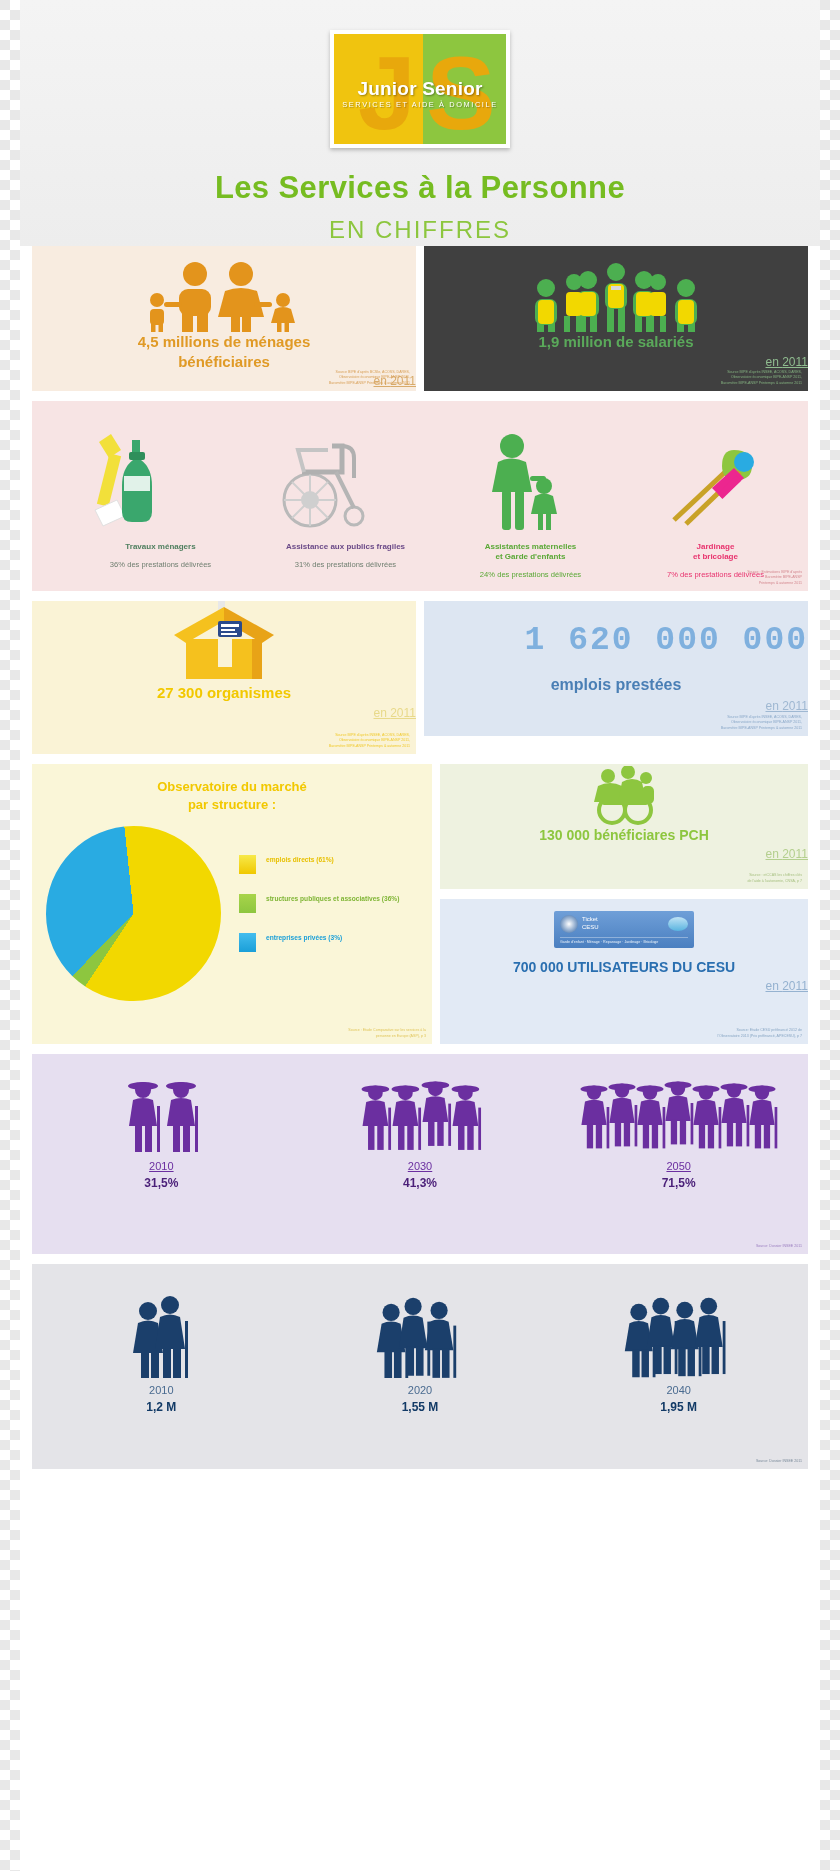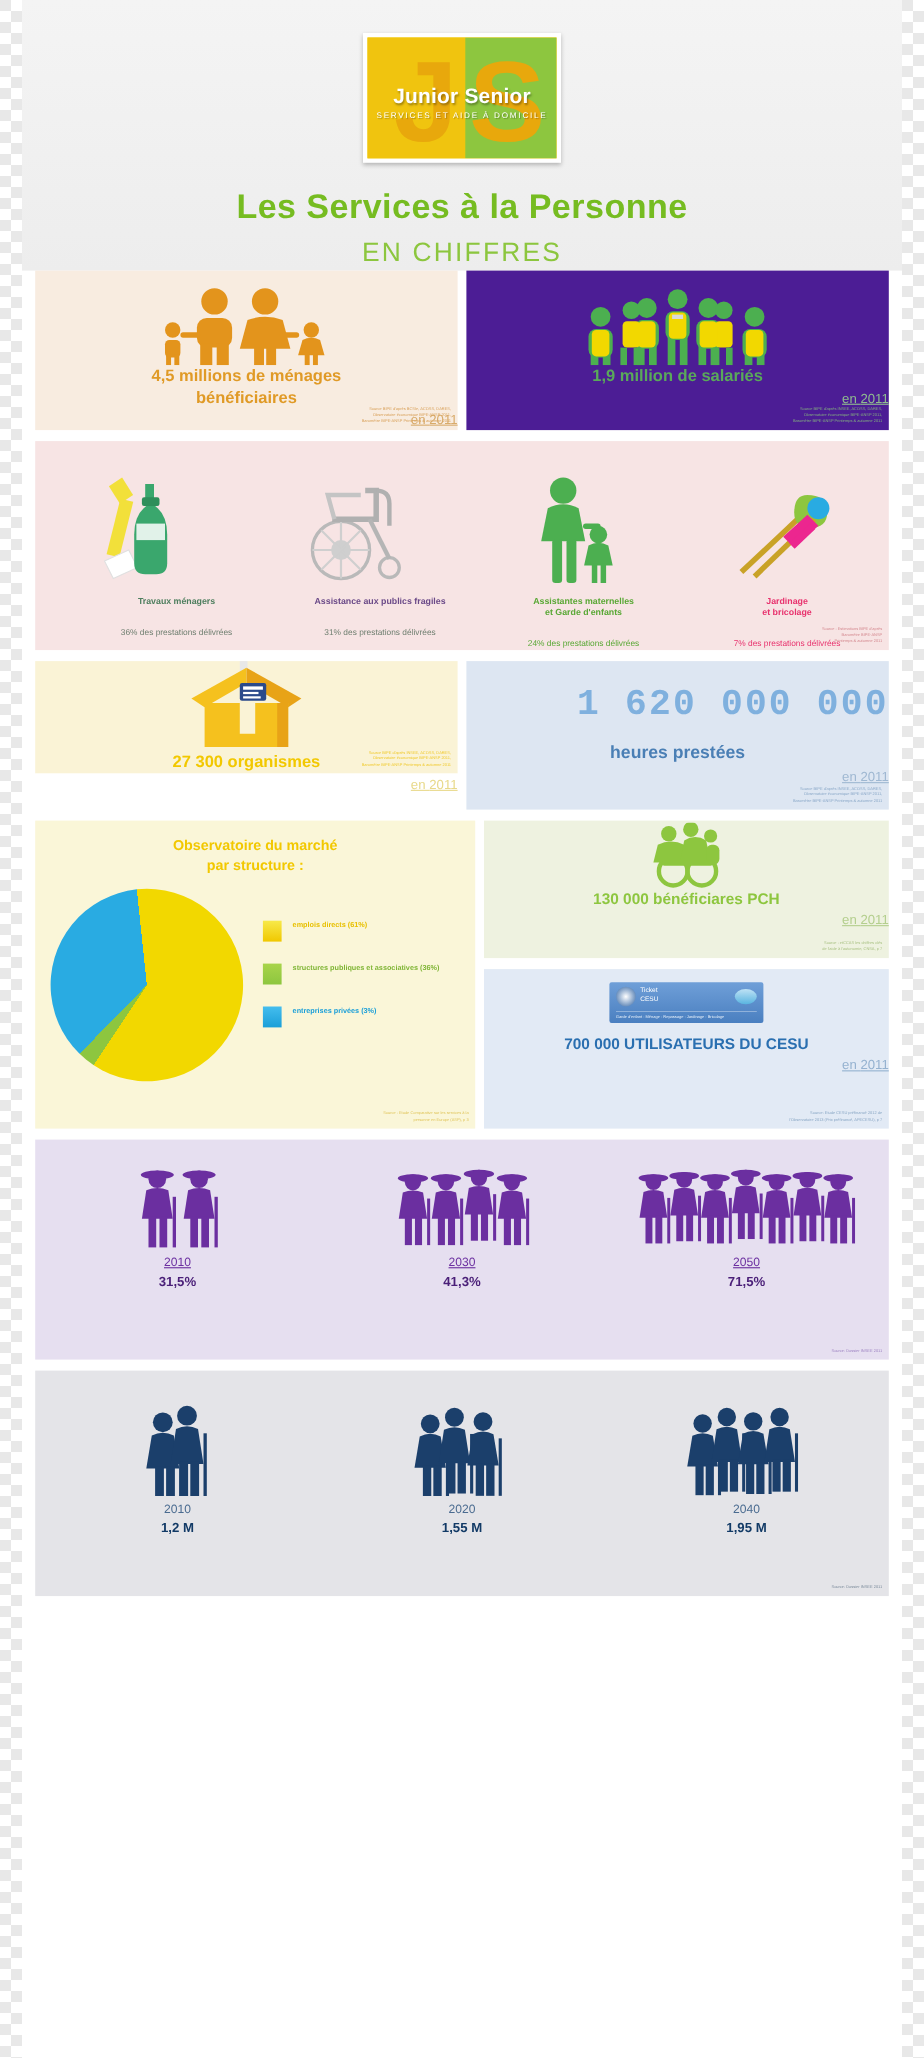--- a/index.html
+++ b/index.html
@@ -62,39 +62,39 @@
     text-align:right;white-space:pre-line;
   }
   .stat-big{font-size:15px;font-weight:bold;text-align:center;line-height:1.3;}
   .stat-year{font-size:12px;text-align:right;margin-top:3px;text-decoration:underline;}
 
   
   .c-menages{flex:1;background:#f8ece0;height:145px;padding:14px 0 0;}
   .c-menages .stat-big{color:#e09a26;}
   .c-menages .stat-year{color:#d8ab6b;}
   .c-menages .src{color:#d8a058;}
-  .c-salaries{flex:1;background:#4c1d95;height:145px;padding:14px 0 0;}
+  .c-salaries{flex:1;background:#404040;height:145px;padding:14px 0 0;}
   .c-salaries .stat-big{color:#5aa95a;}
   .c-salaries .stat-year{color:#8fbc8f;}
   .c-salaries .src{color:#83b07f;}
 
   .fig-row{display:flex;justify-content:center;align-items:flex-end;gap:2px;height:72px;}
 
   
   .c-services{flex:1;background:#f7e4e4;height:190px;padding-top:10px;position:relative;}
   .svc-grid{display:flex;height:125px;align-items:flex-end;}
   .svc{flex:1;text-align:center;}
   .svc-ico{height:110px;display:flex;align-items:flex-end;justify-content:center;}
   .svc-labels{display:flex;margin-top:6px;padding-left:36px;}
   .svc-l{flex:1;text-align:center;padding:0 4px;box-sizing:border-box;}
   .svc-t{font-size:8px;font-weight:bold;line-height:1.25;}
-  .svc-p{font-size:7.6px;margin-top:18px;color:#6f7f70;}
+  .svc-p{font-size:7.6px;margin-top:8px;color:#6f7f70;}
 
   
-  .c-orga{flex:1;background:#faf3d6;height:102px;padding-top:10px;}
+  .c-orga{flex:1;background:#faf3d6;height:153px;padding-top:10px;}
   .c-orga .stat-big{color:#f2c800;font-size:15px;}
   .c-orga .stat-year{color:#e8d98a;}
   .c-orga .src{color:#f0c92a;}
   .c-heures{flex:1;background:#dde6f2;height:135px;padding-top:14px;}
   .c-heures .stat-big{color:#4a7fb5;font-size:16px;margin-top:8px;}
   .c-heures .stat-year{color:#9fb8d2;}
   .c-heures .src{color:#8aa8c8;}
   .dots-num{
     text-align:right;font-family:"Liberation Mono",monospace;
     font-size:33px;letter-spacing:2px;color:#7fb0de;font-weight:bold;
@@ -391,21 +391,21 @@
       <div class="stat-year">
         <span>en </span><span>2011</span>
       </div>
       <div class="src">Source BIPE d'après INSEE, ACOSS, DARES,
 Observatoire économique BIPE-ANSP 2011,
 Baromètre BIPE-ANSP Printemps &amp; automne 2011</div>
     </div>
 
     <div class="card c-heures">
       <div class="dots-num">1 620 000 000</div>
-      <div class="stat-big">heures prestées</div>
+      <div class="stat-big">emplois prestées</div>
       <div class="stat-year">
         <span>en </span><span>2011</span>
       </div>
       <div class="src">Source BIPE d'après INSEE, ACOSS, DARES,
 Observatoire économique BIPE-ANSP 2011,
 Baromètre BIPE-ANSP Printemps &amp; automne 2011</div>
     </div>
   </div>
 
   <div class="row">

